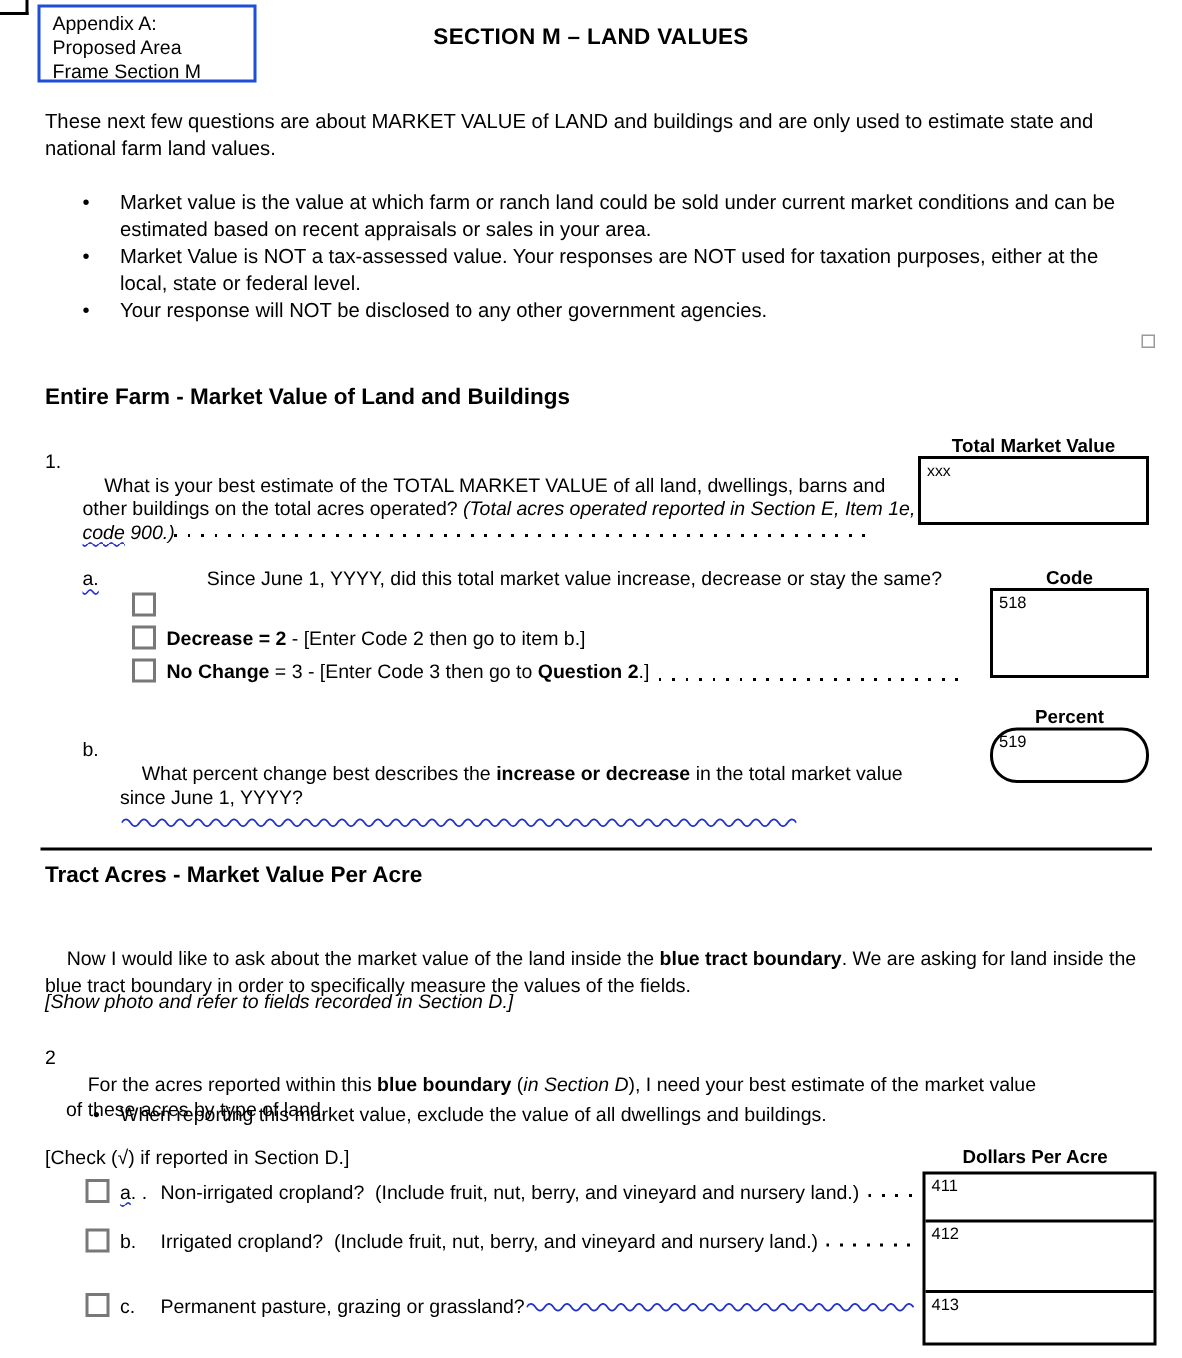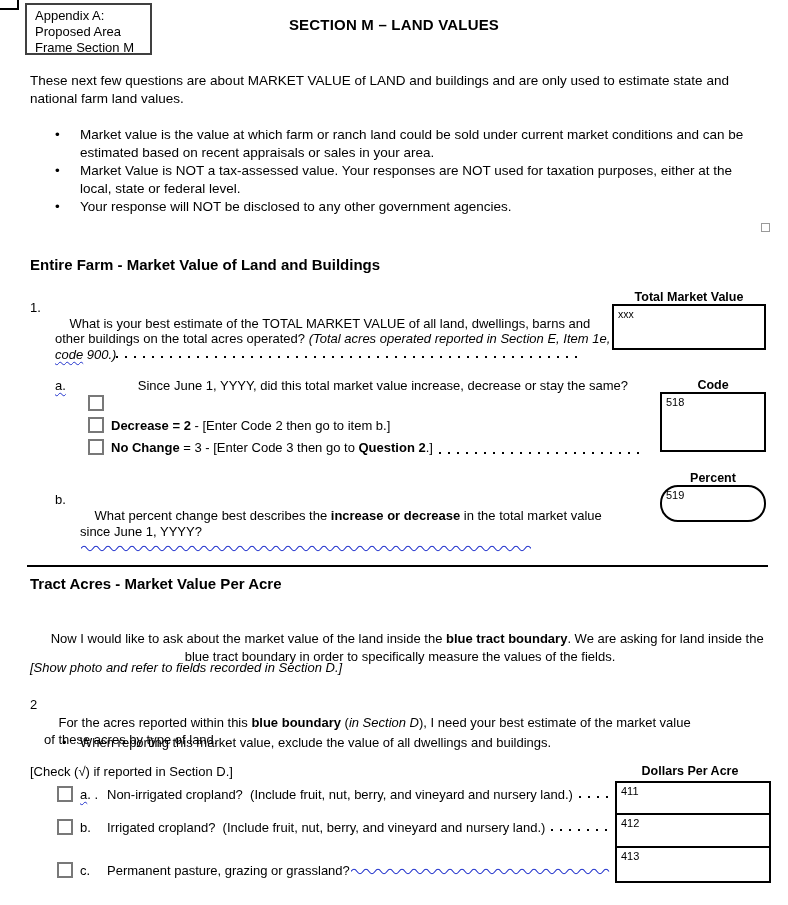--- a/index.html
+++ b/index.html
@@ -9,21 +9,21 @@
     font-size:13px;overflow:hidden;
   }
   .abs{position:absolute;}
   .b{font-weight:bold;}
   .i{font-style:italic;}
   .pre{white-space:pre-wrap;}
   .center{text-align:center;}
 
   
   #frag{left:0;top:0;width:17px;height:8px;border:2px solid #000;border-left:none;border-top:none;}
-  #appendix-box{left:25px;top:3px;width:127px;height:52px;border:2px solid #404040;
+  #appendix-box{left:25px;top:3px;width:146px;height:52px;border:2px solid #1d4ed8;
     padding:3px 0 0 8px;line-height:16px;font-size:13px;box-sizing:border-box;}
   #title{left:0;top:16px;width:788px;font-size:15px;letter-spacing:.2px;}
 
   #intro{left:30px;top:72px;width:722px;font-size:13.5px;line-height:18px;}
   #intro-bullets{left:55px;top:126px;width:695px;font-size:13.5px;line-height:18px;}
   .bullet-row{display:flex;}
   .bullet-dot{width:25px;flex:0 0 25px;}
   #square-marker{left:761px;top:223px;width:7px;height:7px;border:1px solid #9a9a9a;}
 
   .section-heading{font-size:15px;font-weight:bold;}
@@ -56,31 +56,31 @@
   .checkbox{flex:0 0 12px;width:12px;height:12px;border:2px solid #787878;background:#fff;margin-right:7px;box-sizing:content-box;}
   .dotlead-flex{flex:1;align-self:flex-end;height:2px;margin:0 2px 4px 6px;
       background:repeating-linear-gradient(to right,#000 0 1.8px,transparent 1.8px 9px);}
 
   
   #qb-label{left:55px;top:492px;}
   #qb-text{left:80px;top:492px;width:545px;line-height:16px;}
   svg.wavy{vertical-align:baseline;margin-left:1px;}
 
   
-  #tract-para{left:30px;top:612px;width:740px;line-height:18px;text-align:center;}
+  #tract-para{left:30px;top:612px;width:740px;line-height:18px;}
   #tract-note{left:30px;top:660px;width:700px;}
   #q2-num{left:30px;top:697px;}
   #q2-text{left:44px;top:697px;width:655px;line-height:17px;}
   #q2-bullet{left:62px;top:735px;width:640px;}
   #check-note{left:30px;top:764px;}
   #dpa-label{left:615px;top:764px;width:150px;}
   #dpa-boxes{left:615px;top:781px;width:156px;border:2px solid #000;box-sizing:border-box;}
   .dpa-row{height:30px;font-size:11px;padding:2px 4px;box-sizing:border-box;}
   .dpa-row + .dpa-row{border-top:2px solid #000;height:33px;}
-  .dpa-row:last-child{height:35px;}
+  .dpa-row:last-child{height:35px;margin-top:14px;}
 
   
   .land-row{position:absolute;left:57px;display:flex;align-items:center;width:556px;}
   #row-a{top:786px;}
   #row-b{top:819px;}
   #row-c{top:862px;}
   .land-label{flex:0 0 27px;white-space:pre;}
 </style>
 </head>
 <body>

